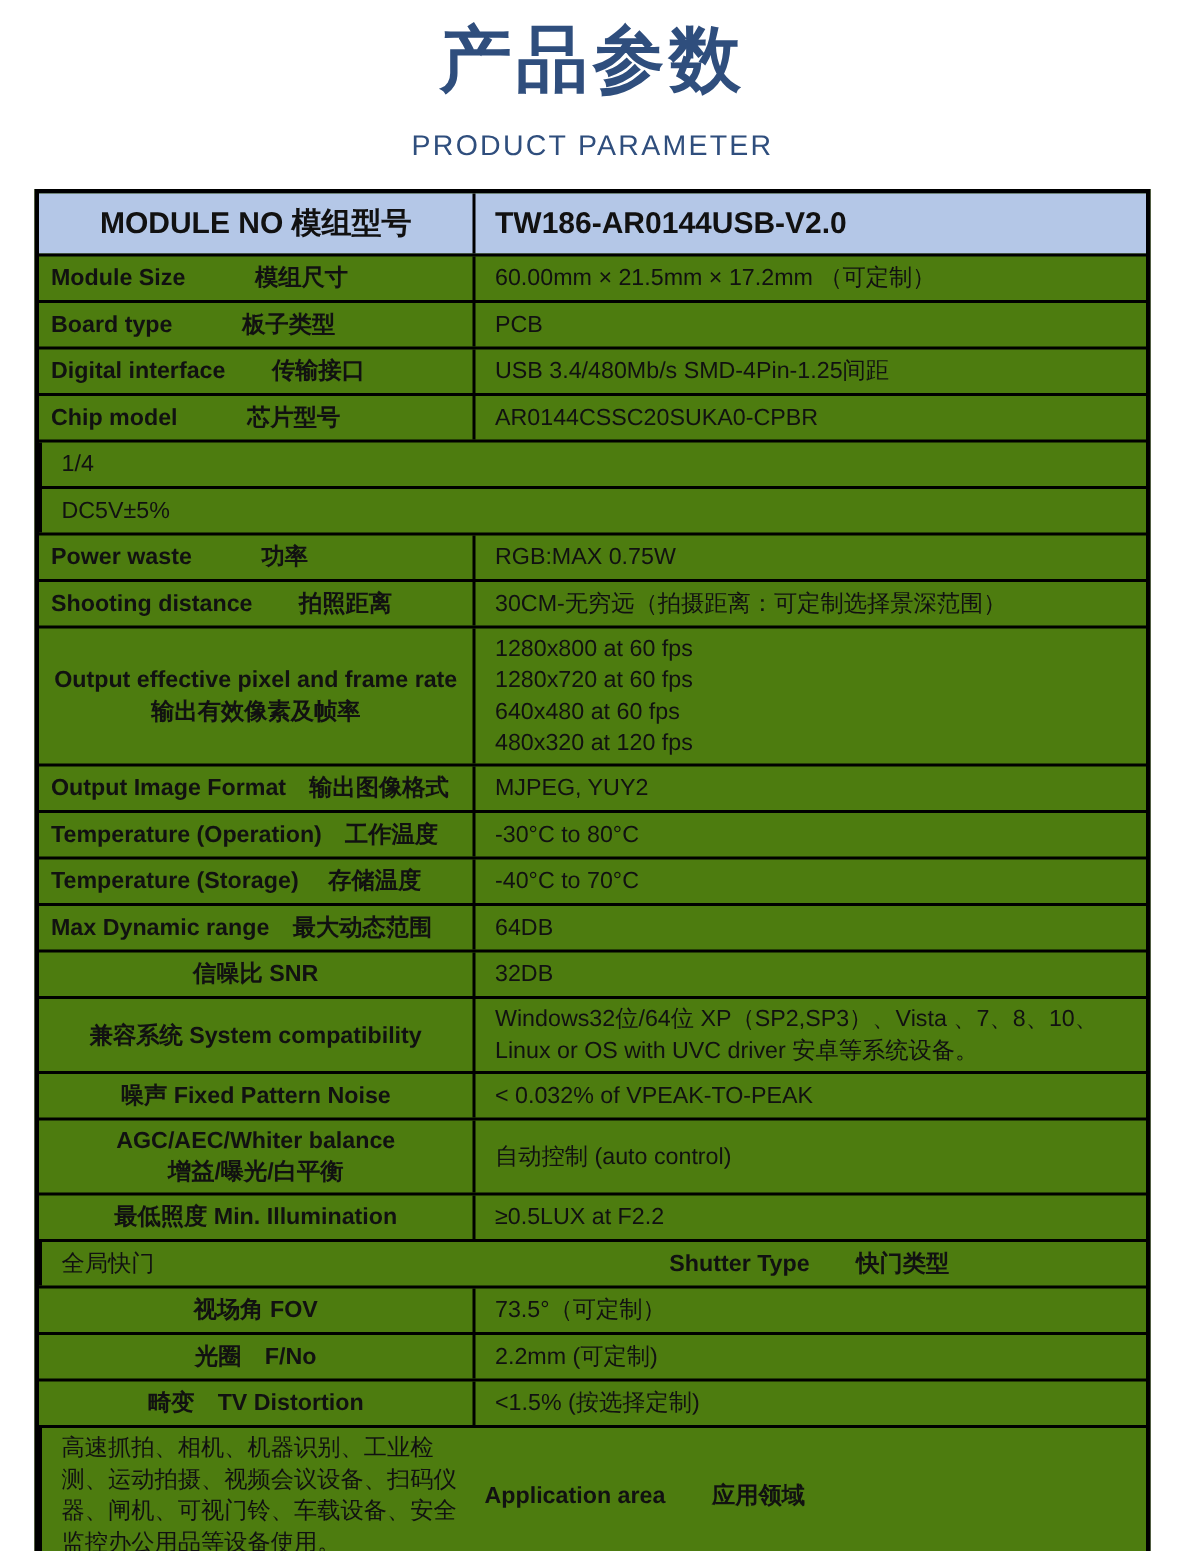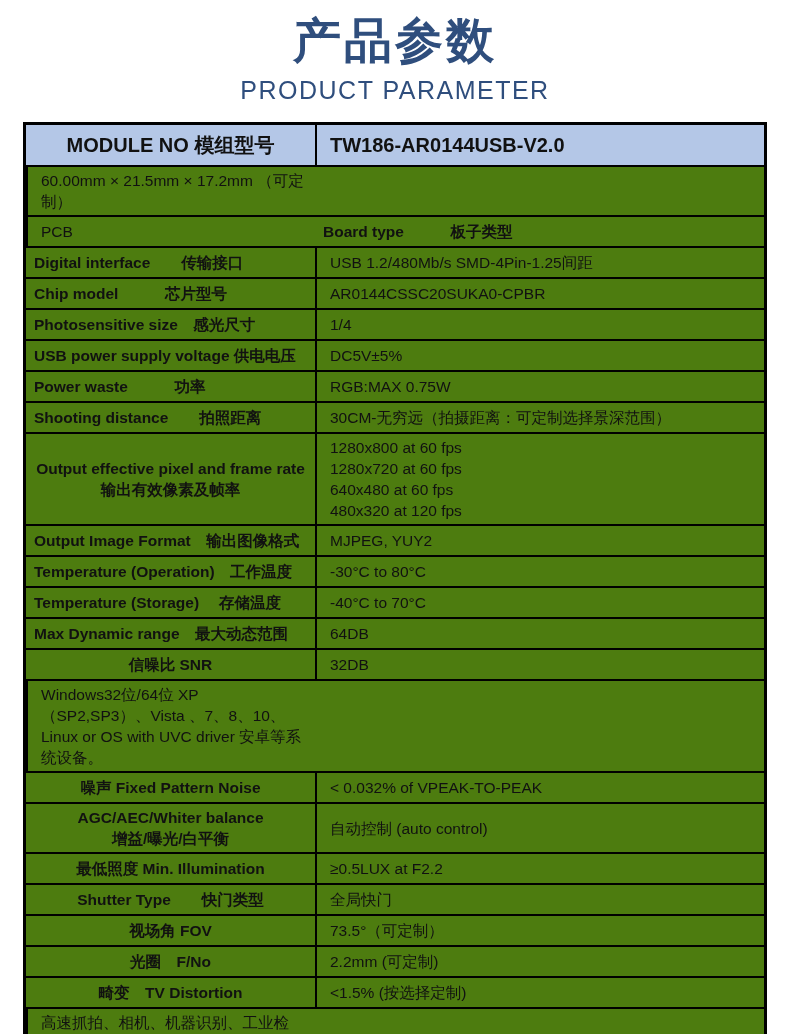--- a/index.html
+++ b/index.html
@@ -22,25 +22,25 @@
     padding-top: 13px;
   }
   .page-title {
     font-size: 48px;
     font-weight: 700;
     color: var(--title-color);
     letter-spacing: 3px;
     line-height: 1.15;
   }
   .page-subtitle {
-    font-size: 25px;
+    font-size: 19px;
     font-weight: 400;
     color: var(--title-color);
     letter-spacing: 1.5px;
-    margin-top: 8px;
+    margin-top: 19px;
   }
   .spec-table {
     width: 744px;
     margin: 17px auto 0 auto;
     border: 3px solid var(--border-color);
     background: #4d7c0f;
   }
   .tr {
     display: grid;
     grid-template-columns: 289px 1fr;
@@ -82,40 +82,39 @@
   <div class="page-subtitle">PRODUCT PARAMETER</div>
 </div>
 
 <div class="spec-table">
   <div class="tr th">
     <div class="td label">MODULE NO  模组型号</div>
     <div class="td value">TW186-AR0144USB-V2.0</div>
   </div>
 
 <div class="tr">
+      <div class="td label">Module Size　　　模组尺寸</div>
       <div class="td value">60.00mm × 21.5mm × 17.2mm （可定制）</div>
     </div>
     <div class="tr">
+      <div class="td label">Board type　　　板子类型</div>
       <div class="td value">PCB</div>
-      <div class="td label">Board type　　　板子类型</div>
     </div>
     <div class="tr">
       <div class="td label">Digital interface　　传输接口</div>
-      <div class="td value">USB 1.2/480Mb/s  SMD-4Pin-1.25间距</div>
+      <div class="td value">USB 3.4/480Mb/s  SMD-4Pin-1.25间距</div>
     </div>
     <div class="tr">
       <div class="td label">Chip model　　　芯片型号</div>
       <div class="td value">AR0144CSSC20SUKA0-CPBR</div>
     </div>
     <div class="tr">
-      <div class="td label">Photosensitive size　感光尺寸</div>
       <div class="td value">1/4</div>
     </div>
     <div class="tr">
-      <div class="td label">USB power supply voltage 供电电压</div>
       <div class="td value">DC5V±5%</div>
     </div>
     <div class="tr">
       <div class="td label">Power waste　　　功率</div>
       <div class="td value">RGB:MAX 0.75W</div>
     </div>
     <div class="tr">
       <div class="td label">Shooting distance　　拍照距离</div>
       <div class="td value">30CM-无穷远（拍摄距离：可定制选择景深范围）</div>
     </div>
@@ -141,39 +140,40 @@
     </div>
     <div class="tr">
       <div class="td label">Max Dynamic range　最大动态范围</div>
       <div class="td value">64DB</div>
     </div>
     <div class="tr">
       <div class="td label center">信噪比  SNR</div>
       <div class="td value">32DB</div>
     </div>
     <div class="tr">
+      <div class="td label center">兼容系统 System compatibility</div>
       <div class="td value">Windows32位/64位 XP（SP2,SP3）、Vista 、7、8、10、
 Linux or OS with UVC driver 安卓等系统设备。</div>
     </div>
     <div class="tr">
       <div class="td label center">噪声 Fixed Pattern Noise</div>
       <div class="td value">&lt; 0.032% of VPEAK-TO-PEAK</div>
     </div>
     <div class="tr">
       <div class="td label center">AGC/AEC/Whiter balance
 增益/曝光/白平衡</div>
       <div class="td value">自动控制 (auto control)</div>
     </div>
     <div class="tr">
       <div class="td label center">最低照度 Min. Illumination</div>
       <div class="td value">≥0.5LUX at F2.2</div>
     </div>
     <div class="tr">
+      <div class="td value">全局快门</div>
       <div class="td label center">Shutter Type　　快门类型</div>
-      <div class="td value">全局快门</div>
     </div>
     <div class="tr">
       <div class="td label center">视场角  FOV</div>
       <div class="td value">73.5°（可定制）</div>
     </div>
     <div class="tr">
       <div class="td label center">光圈　F/No</div>
       <div class="td value">2.2mm (可定制)</div>
     </div>
     <div class="tr">

